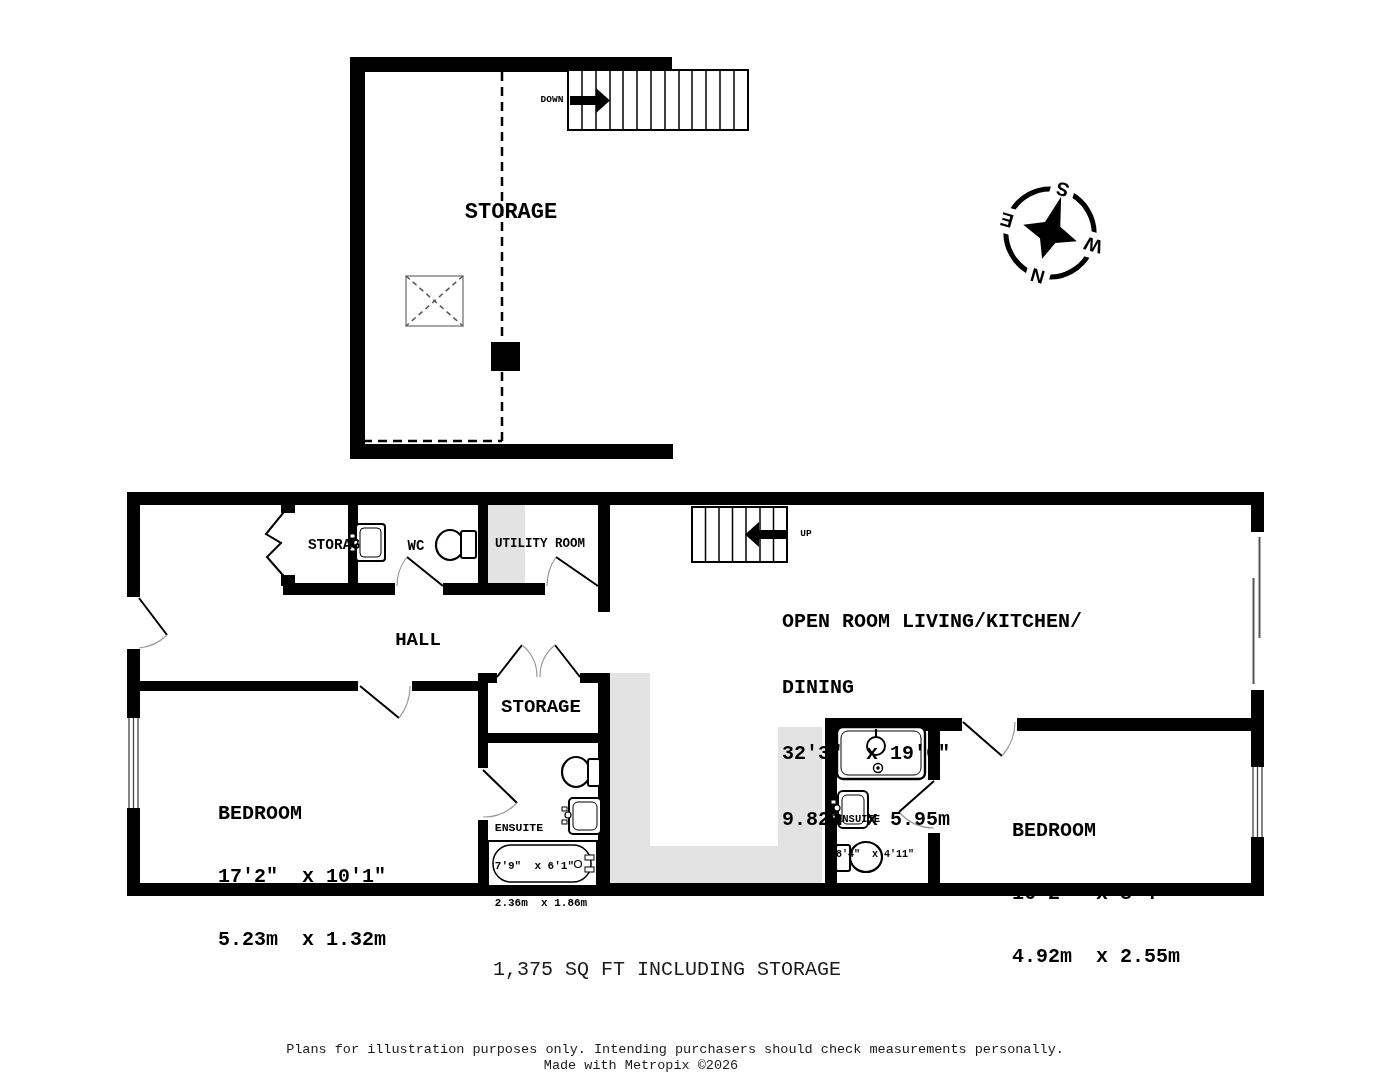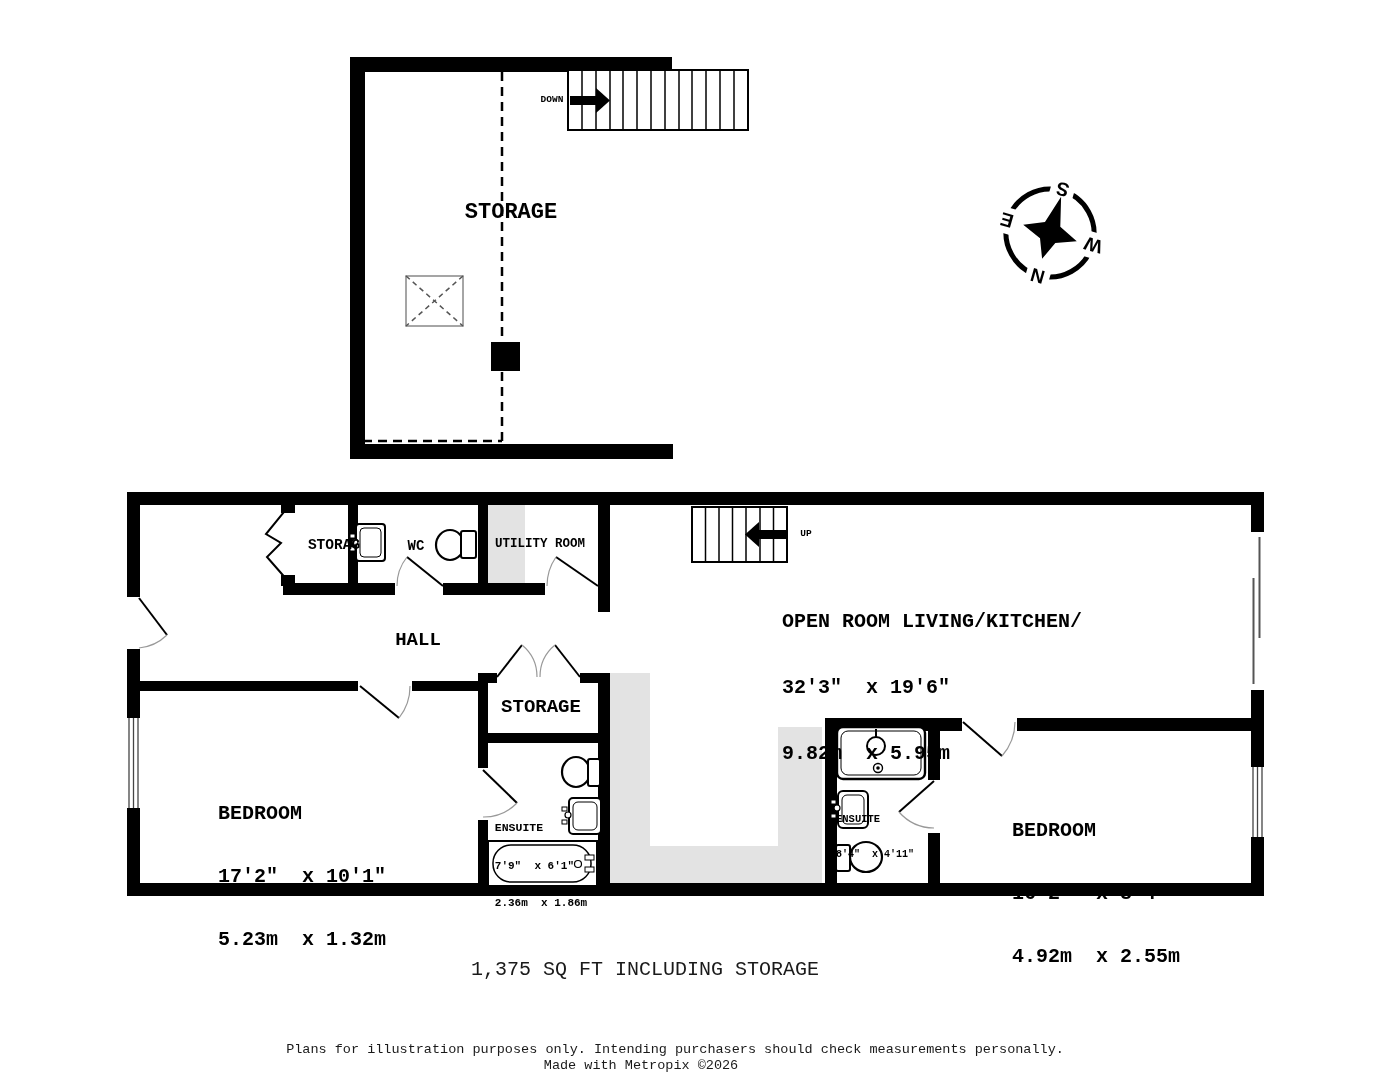--- a/index.html
+++ b/index.html
@@ -291,20 +291,21 @@
 <div class="lbl fs9" style="left:552px;top:95px;">DOWN</div>
 <div class="lbl fs9" style="left:806px;top:529px;">UP</div>
 
 <div class="lbl fs14" style="left:313px;top:538px;">STORAG</div>
 <div class="lbl fs14b" style="left:416px;top:539px;">WC</div>
 <div class="lbl fs12" style="left:540px;top:538px;">UTILITY ROOM</div>
 <div class="lbl fs19" style="left:370px;top:631px;margin-left:48px;">HALL</div>
 
 <div class="lbl block fs20" style="left:932px;top:567px;">
   <div>OPEN ROOM LIVING/KITCHEN/</div>
+  <div>DINING</div>
   <div>32'3"  x 19'6"</div>
   <div>9.82m  x 5.95m</div>
 </div>
 
 <div class="lbl fs19" style="left:541px;top:698px;">STORAGE</div>
 
 <div class="lbl block bed" style="left:302px;top:761px;">
   <div>BEDROOM</div>
   <div>17'2"  x 10'1"</div>
   <div>5.23m  x 1.32m</div>
@@ -321,17 +322,17 @@
   <div>8'4"  x 4'11"</div>
   <div>2.55m  x 1.50m</div>
 </div>
 
 <div class="lbl block bed" style="left:1096px;top:778px;">
   <div>BEDROOM</div>
   <div>16'2"  x 8'4"</div>
   <div>4.92m  x 2.55m</div>
 </div>
 
-<div class="lbl footer f20" style="left:645px;top:958px;">1,375 SQ FT INCLUDING STORAGE</div>
+<div class="lbl footer f20" style="left:667px;top:958px;">1,375 SQ FT INCLUDING STORAGE</div>
 <div class="lbl footer f13" style="left:675px;top:1026px;">Plans for illustration purposes only. Intending purchasers should check measurements personally.</div>
 <div class="lbl footer f13" style="left:641px;top:1042px;">Made with Metropix ©2026</div>
 
 </div>
 
 </body></html>

